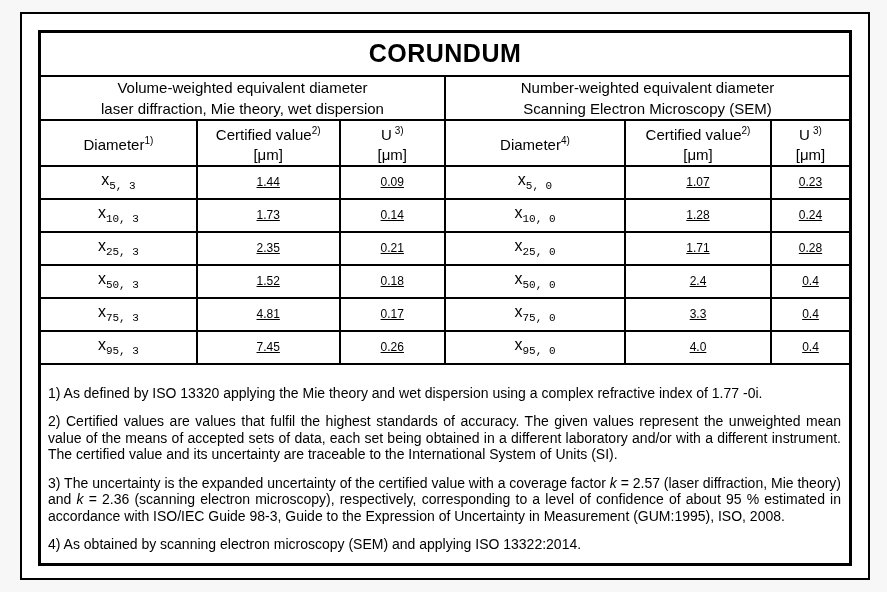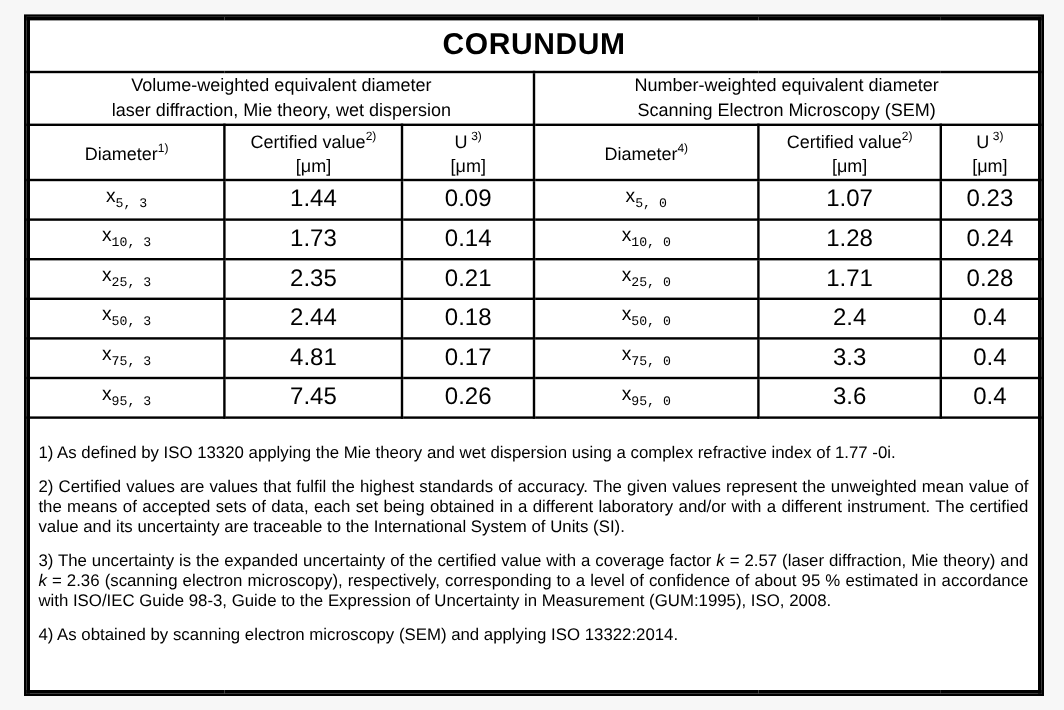--- a/index.html
+++ b/index.html
@@ -8,21 +8,21 @@
     background: #f7f7f7;
     font-family: "Liberation Sans", "DejaVu Sans", sans-serif;
     color: #000;
   }
   .frame {
     position: absolute;
     left: 20px; top: 12px;
     width: 850px; height: 568px;
     box-sizing: border-box;
     border: 2px solid #000;
-    padding: 0;
+    padding: 16px;
     background: #fff;
   }
   table.cert-table {
     border-collapse: collapse;
     table-layout: fixed;
     width: 100%; height: 100%;
     border: 3px solid #000;
   }
   td {
     border: 2px solid #000;
@@ -39,21 +39,21 @@
     font-size: 25px;
     font-weight: bold;
     letter-spacing: 0.5px;
   }
   .section-cell { font-size: 15px; line-height: 21px; }
   .head-cell    { font-size: 15px; line-height: 20px; }
   .head-cell sup { font-size: 10px; vertical-align: super; }
   .sup-gap { margin-left: 3px; }
   .data-label-cell { font-size: 16px; }
   .data-label-cell sub { font-size: 11px; vertical-align: sub; font-family: Liberation Mono, monospace; }
-  .data-value-cell { font-size: 20px; }
+  .data-value-cell { font-size: 12px; text-decoration: underline; }
   .foot-cell {
     text-align: left;
     vertical-align: top;
     padding: 8px 8px 4px 7px;
     font-size: 14px;
     line-height: 16.5px;
   }
   .foot-cell p { margin: 12px 0 6px 0; }
   .foot-cell p.justify { text-align: justify; }
   .foot-cell i { font-style: italic; }
@@ -135,21 +135,21 @@
       <td class="data-label-cell"><span>x</span><sub>25, 3</sub></td>
       <td class="data-value-cell">2.35</td>
       <td class="data-value-cell">0.21</td>
       <td class="data-label-cell"><span>x</span><sub>25, 0</sub></td>
       <td class="data-value-cell">1.71</td>
       <td class="data-value-cell">0.28</td>
     </tr>
 
     <tr class="data-row">
       <td class="data-label-cell"><span>x</span><sub>50, 3</sub></td>
-      <td class="data-value-cell">2.44</td>
+      <td class="data-value-cell">1.52</td>
       <td class="data-value-cell">0.18</td>
       <td class="data-label-cell"><span>x</span><sub>50, 0</sub></td>
       <td class="data-value-cell">2.4</td>
       <td class="data-value-cell">0.4</td>
     </tr>
 
     <tr class="data-row">
       <td class="data-label-cell"><span>x</span><sub>75, 3</sub></td>
       <td class="data-value-cell">4.81</td>
       <td class="data-value-cell">0.17</td>
@@ -157,21 +157,21 @@
       <td class="data-value-cell">3.3</td>
       <td class="data-value-cell">0.4</td>
     </tr>
 
 
     <tr class="data-row">
       <td class="data-label-cell"><span>x</span><sub>95, 3</sub></td>
       <td class="data-value-cell">7.45</td>
       <td class="data-value-cell">0.26</td>
       <td class="data-label-cell"><span>x</span><sub>95, 0</sub></td>
-      <td class="data-value-cell">3.6</td>
+      <td class="data-value-cell">4.0</td>
       <td class="data-value-cell">0.4</td>
     </tr>
 
     <tr>
       <td colspan="6" class="foot-cell">
         <p><span>1)</span> <span>As defined by ISO 13320 applying the Mie theory and wet dispersion using a complex refractive index of 1.77 -0i.</span></p>
         <p class="justify"><span>2)</span> <span>Certified values are values that fulfil the highest standards of accuracy. The given values represent the unweighted mean value of the means of accepted sets of data, each set being obtained in a different laboratory and/or with a different instrument. The certified value and its uncertainty are traceable to the International System of Units (SI).</span></p>
         <p class="justify"><span>3)</span> <span>The uncertainty is the expanded uncertainty of the certified value with a coverage factor </span><i>k</i><span> = 2.57 (laser diffraction, Mie theory) and </span><i>k</i><span> = 2.36 (scanning electron microscopy), respectively, corresponding to a level of confidence of about 95 % estimated in accordance with ISO/IEC Guide 98-3, Guide to the Expression of Uncertainty in Measurement (GUM:1995), ISO, 2008.</span></p>
         <p><span>4)</span> <span>As obtained by scanning electron microscopy (SEM) and applying ISO 13322:2014.</span></p>
       </td>

